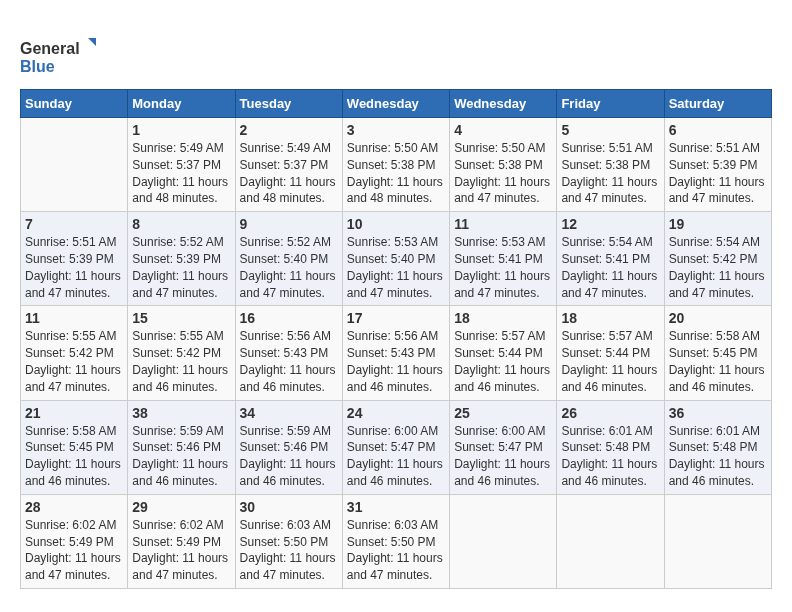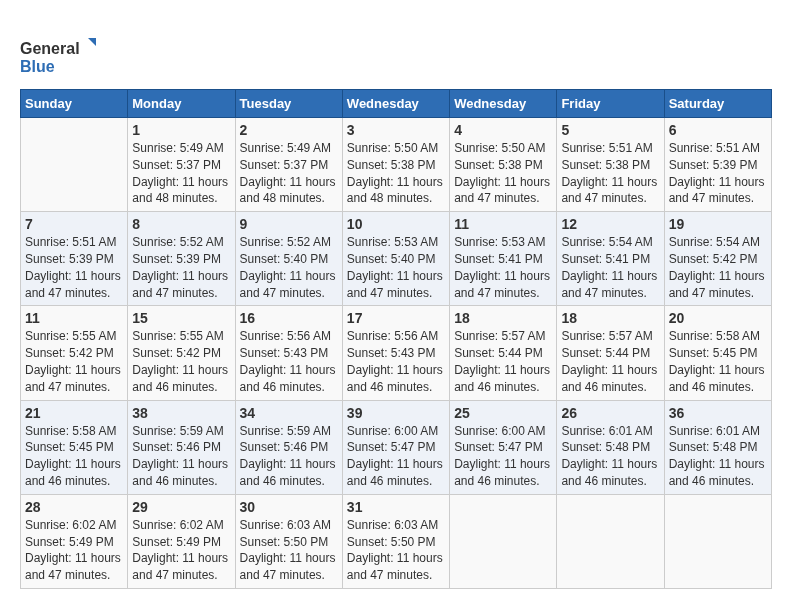--- a/index.html
+++ b/index.html
@@ -201,21 +201,21 @@
         </td>
         <td>
           <span class="day-number">38</span>
           <div class="day-info">Sunrise: 5:59 AM<br>Sunset: 5:46 PM<br>Daylight: 11 hours<br>and 46 minutes.</div>
         </td>
         <td>
           <span class="day-number">34</span>
           <div class="day-info">Sunrise: 5:59 AM<br>Sunset: 5:46 PM<br>Daylight: 11 hours<br>and 46 minutes.</div>
         </td>
         <td>
-          <span class="day-number">39</span>
+          <span class="day-number">24</span>
           <div class="day-info">Sunrise: 6:00 AM<br>Sunset: 5:47 PM<br>Daylight: 11 hours<br>and 46 minutes.</div>
         </td>
         <td>
           <span class="day-number">25</span>
           <div class="day-info">Sunrise: 6:00 AM<br>Sunset: 5:47 PM<br>Daylight: 11 hours<br>and 46 minutes.</div>
         </td>
         <td>
           <span class="day-number">26</span>
           <div class="day-info">Sunrise: 6:01 AM<br>Sunset: 5:48 PM<br>Daylight: 11 hours<br>and 46 minutes.</div>
         </td>

